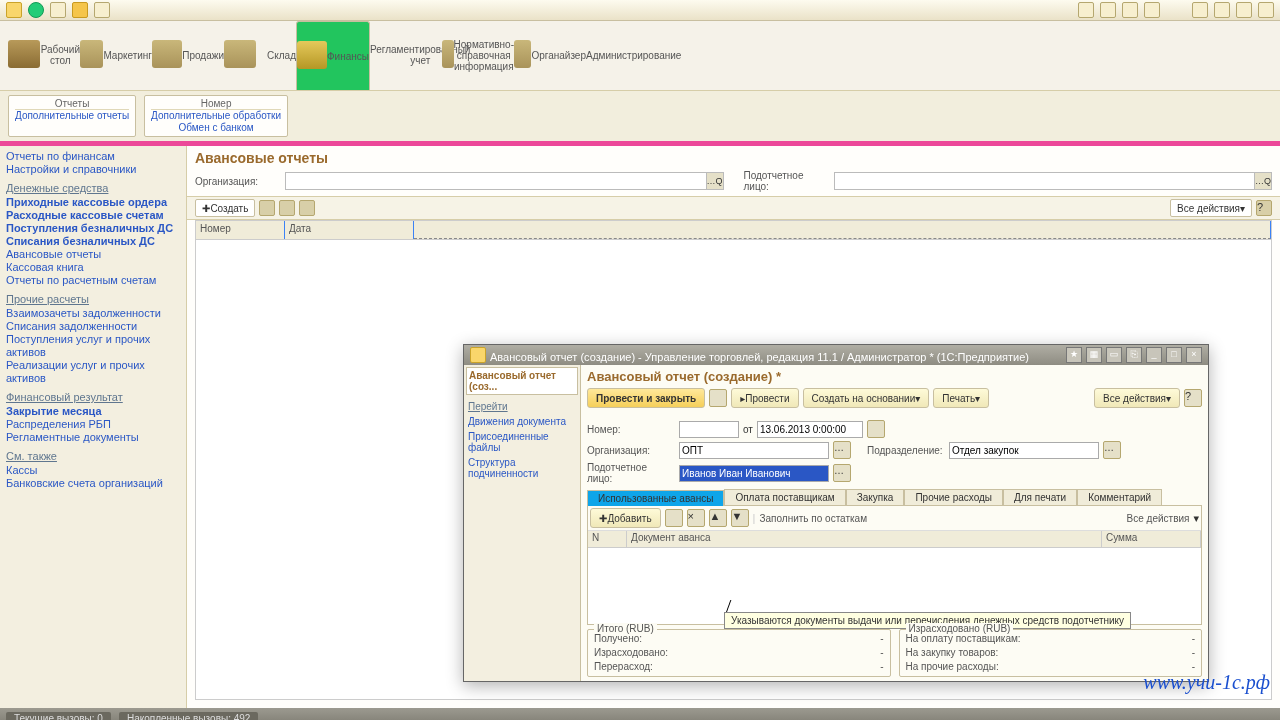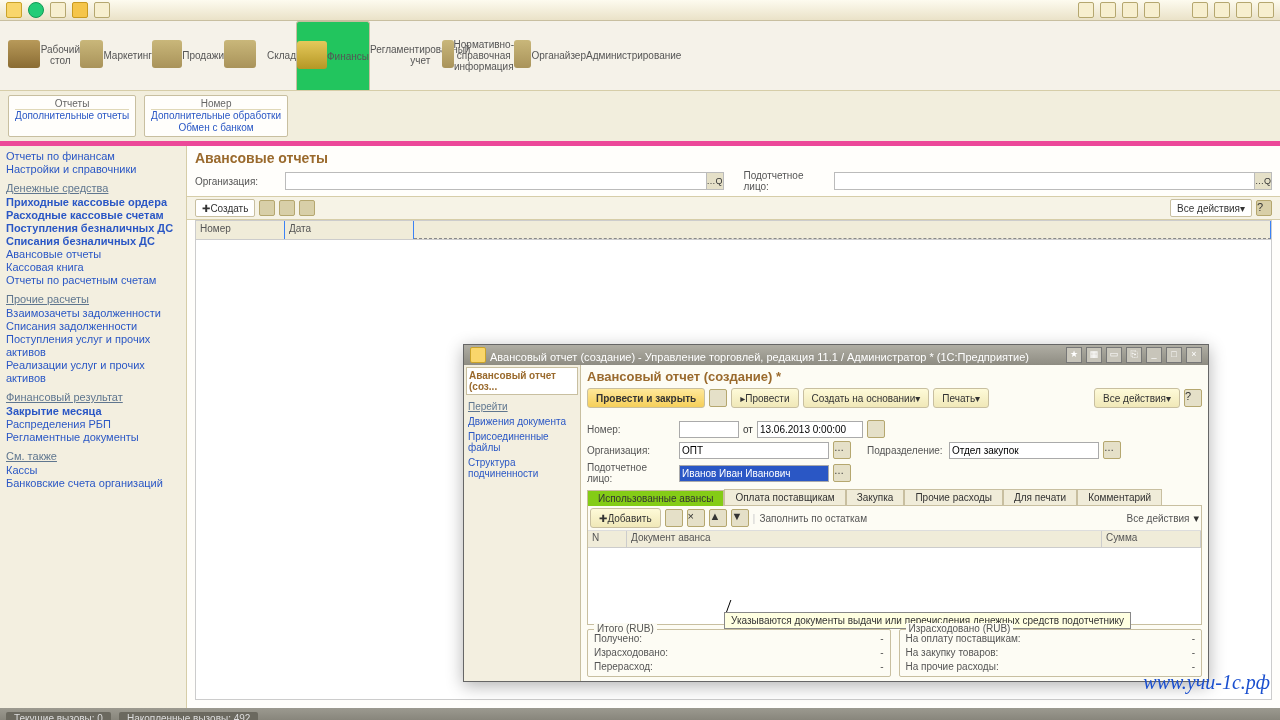--- a/index.html
+++ b/index.html
@@ -55,21 +55,21 @@
 .mtoolbar{display:flex;gap:4px;align-items:center;margin-bottom:12px}
 .mbtn{height:18px;padding:0 8px;border:1px solid #c8bfa0;background:linear-gradient(#fefad8,#f0e8b8);font-size:10px;border-radius:3px;cursor:pointer;display:flex;align-items:center}
 .mbtn.accent{background:linear-gradient(#ffe89a,#f5cf5a);font-weight:bold}
 .mico{width:16px;height:16px;background:#e5e0c8;border:1px solid #b5a76f;border-radius:2px;cursor:pointer}
 .mrow{display:flex;align-items:center;gap:4px;margin-bottom:3px;font-size:10px}
 .mrow label{width:88px;color:#555}
 .minput{height:15px;border:1px solid #aaa;background:#fff;padding:0 2px;font-size:10px}
 .minput.sel{background:#2a57c5;color:#fff}
 .mtabs{display:flex;gap:0;margin-top:2px}
 .mtab{padding:2px 10px;border:1px solid #c8bfa0;background:#f0ecd9;font-size:10px;cursor:pointer;border-bottom:none}
-.mtab.active{background:#84cc16;position:relative;top:1px}
+.mtab.active{background:#0ea5e9;position:relative;top:1px}
 .mgrid-wrap{border:1px solid #c8bfa0;background:#fff;flex:1;display:flex;flex-direction:column}
 .mgrid-tb{display:flex;gap:4px;align-items:center;padding:2px;border-bottom:1px solid #ddd;background:#fdfcf4}
 .mgrid-head{display:flex;background:#f0ecd9;border-bottom:1px solid #ccc;height:16px}
 .mgrid-head div{padding:1px 4px;border-right:1px solid #ccc;font-size:10px;color:#555}
 .mgrid-body{flex:1;position:relative}
 .tooltip{position:absolute;left:136px;top:64px;background:#ffffe1;border:1px solid #888;padding:2px 6px;font-size:10px;color:#333;white-space:nowrap}
 .cursor{position:absolute;left:140px;top:52px;width:12px;height:16px}
 .cursor:before{content:"";position:absolute;border-left:1px solid #000;border-bottom:1px solid #000;width:8px;height:12px;transform:skew(-20deg)}
 .msummary{display:flex;gap:8px;margin-top:4px}
 .mbox{flex:1;border:1px solid #c8bfa0;border-radius:2px;padding:2px 6px;position:relative}

